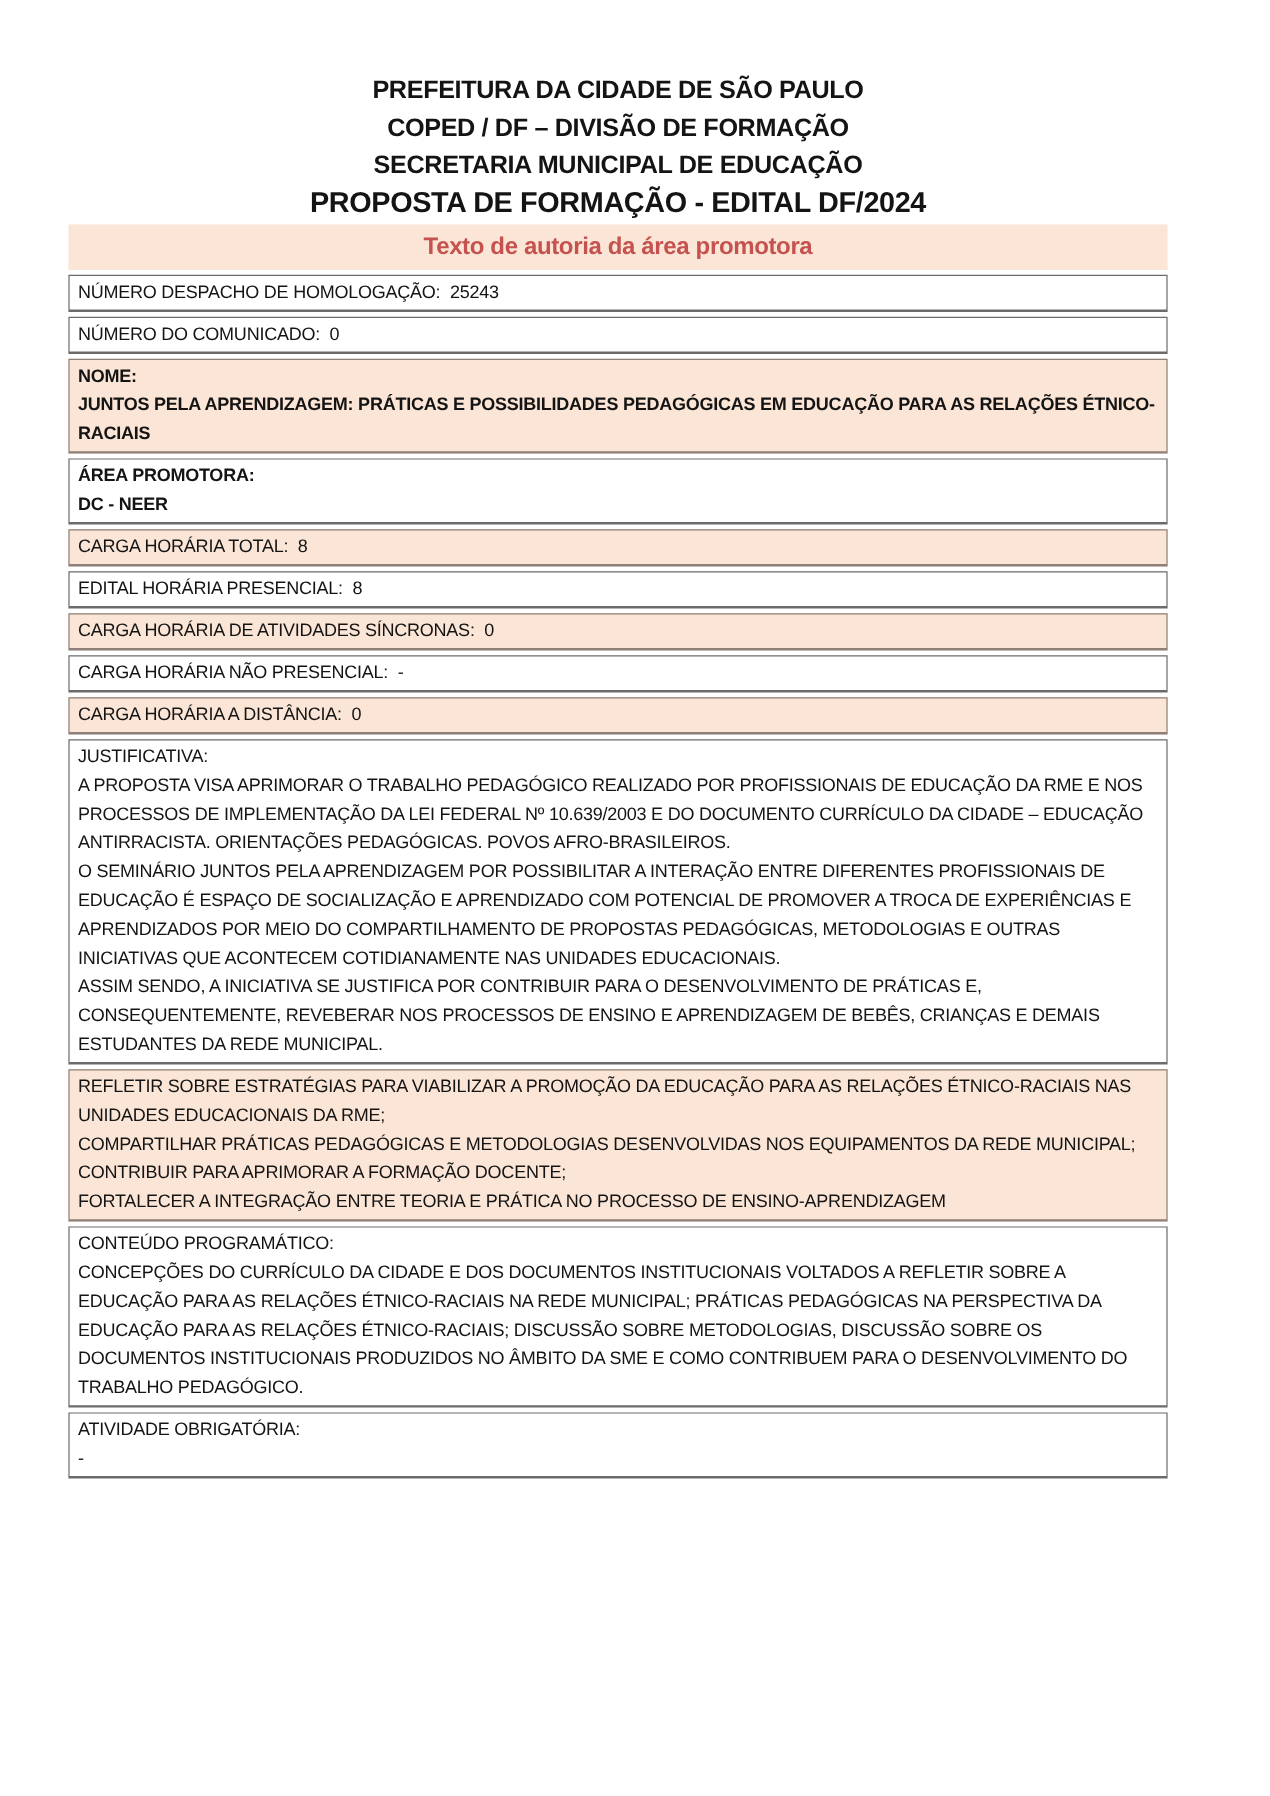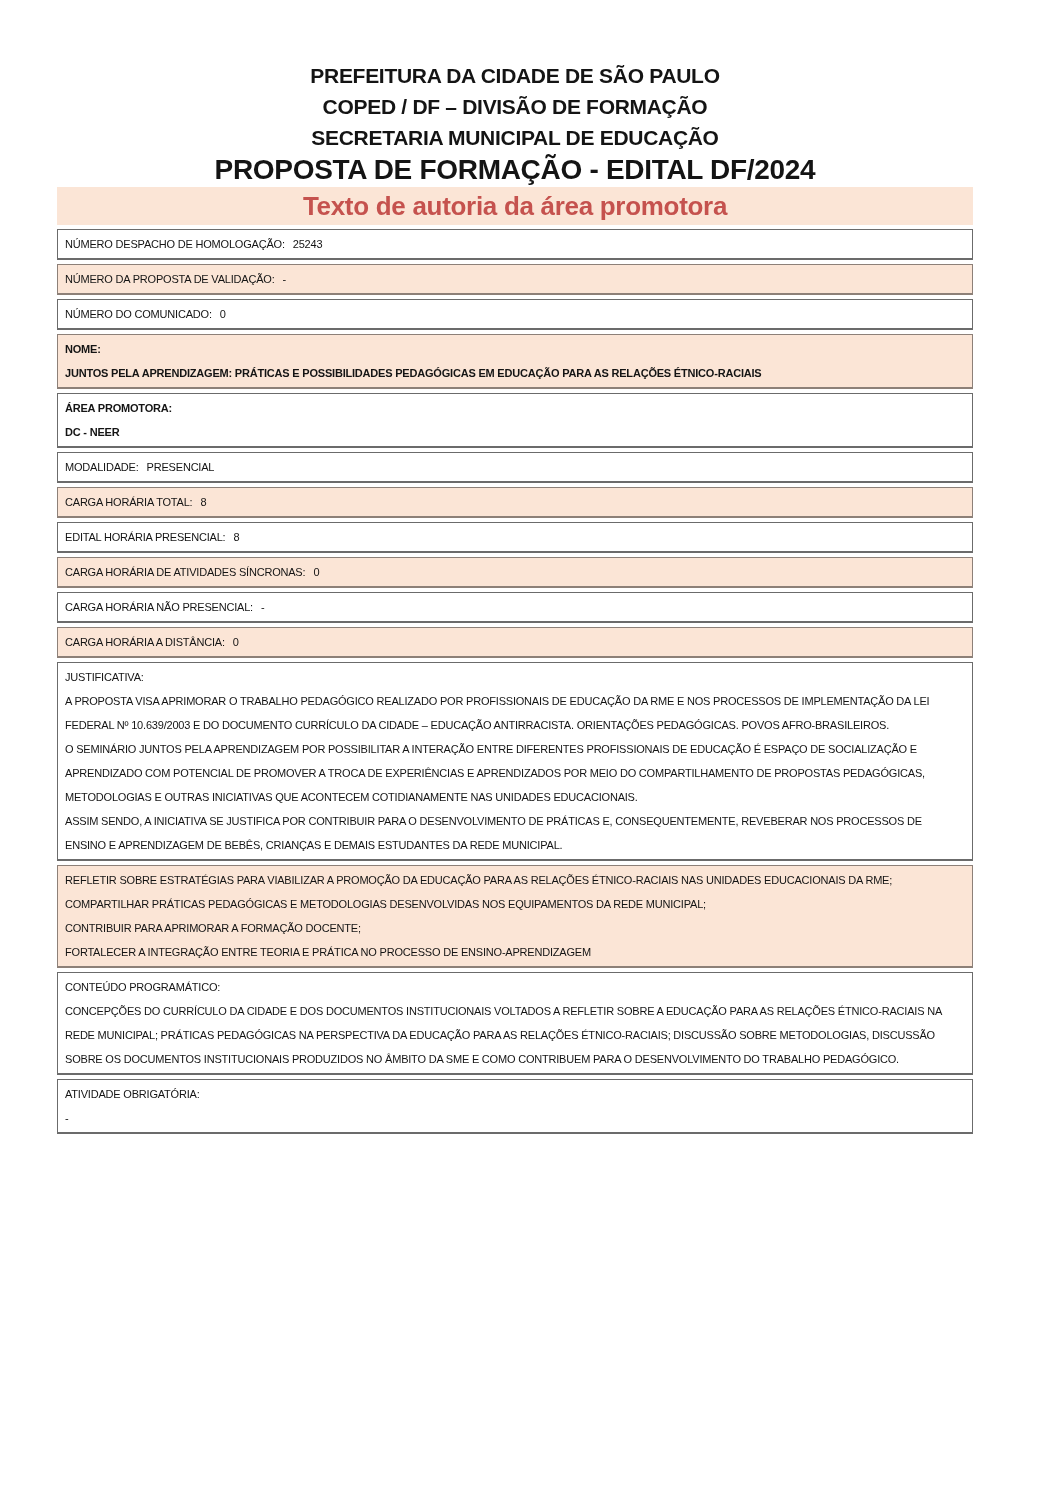--- a/index.html
+++ b/index.html
@@ -15,36 +15,36 @@
     width:1058px;height:1497px;overflow:hidden;
     font-family:"Liberation Sans",sans-serif;
     color:var(--text);
   }
   .page{width:1058px;height:1497px;padding:60px 85px 0 57px;}
   .content{width:916px;}
 
   
   .doc-header{text-align:center;}
   .h-line{font-size:21px;font-weight:bold;line-height:31px;letter-spacing:-0.3px;}
-  .h-title{font-size:28px;font-weight:bold;line-height:33px;letter-spacing:-0.3px;margin-bottom:1px;}
+  .h-title{font-size:24px;font-weight:bold;line-height:33px;letter-spacing:-0.3px;margin-bottom:1px;}
   .banner{
     background:var(--banner-fill);
     color:var(--banner-text);
-    font-size:26px;font-weight:bold;line-height:32px;
+    font-size:20px;font-weight:bold;line-height:32px;
     padding:3px 0;margin-bottom:4px;
     letter-spacing:-0.3px;
   }
 
   
   .row{
     border:1px solid var(--border);
     border-bottom-width:2px;
     padding:2px 7px;
     margin-bottom:4px;
-    font-size:11px;line-height:24px;letter-spacing:-0.2px;
+    font-size:15px;line-height:24px;letter-spacing:-0.2px;
     background:#ffffff;
   }
   .row.peach{background:var(--row-fill);border-color:#8D8078;}
   .row.bold{font-weight:bold;}
   .val{margin-left:8px;}
   .block-label{display:block;}
   .block-body{display:block;white-space:pre-line;}
 </style>
 </head>
 <body>
@@ -57,42 +57,36 @@
       <div class="h-line">COPED / DF – DIVISÃO DE FORMAÇÃO</div>
       <div class="h-line">SECRETARIA MUNICIPAL DE EDUCAÇÃO</div>
       <div class="h-title">PROPOSTA DE FORMAÇÃO - EDITAL DF/2024</div>
       <div class="banner">Texto de autoria da área promotora</div>
     </div>
 
     <div class="row white">
       <span class="lbl">NÚMERO DESPACHO DE HOMOLOGAÇÃO:</span><span class="val">25243</span>
     </div>
 
-    <div class="row peach">
-      <span class="lbl">NÚMERO DA PROPOSTA DE VALIDAÇÃO:</span><span class="val">-</span>
-    </div>
 
     <div class="row white">
       <span class="lbl">NÚMERO DO COMUNICADO:</span><span class="val">0</span>
     </div>
 
 
     <div class="row peach bold">
       <span class="block-label">NOME:</span>
       <span class="block-body">JUNTOS PELA APRENDIZAGEM: PRÁTICAS E POSSIBILIDADES PEDAGÓGICAS EM EDUCAÇÃO PARA AS RELAÇÕES ÉTNICO-RACIAIS</span>
     </div>
 
     <div class="row white bold">
       <span class="block-label">ÁREA PROMOTORA:</span>
       <span class="block-body">DC - NEER</span>
     </div>
 
-    <div class="row white">
-      <span class="lbl">MODALIDADE:</span><span class="val">PRESENCIAL</span>
-    </div>
 
     <div class="row peach">
       <span class="lbl">CARGA HORÁRIA TOTAL:</span><span class="val">8</span>
     </div>
 
     <div class="row white">
       <span class="lbl">EDITAL HORÁRIA PRESENCIAL:</span><span class="val">8</span>
     </div>
 
     <div class="row peach">

